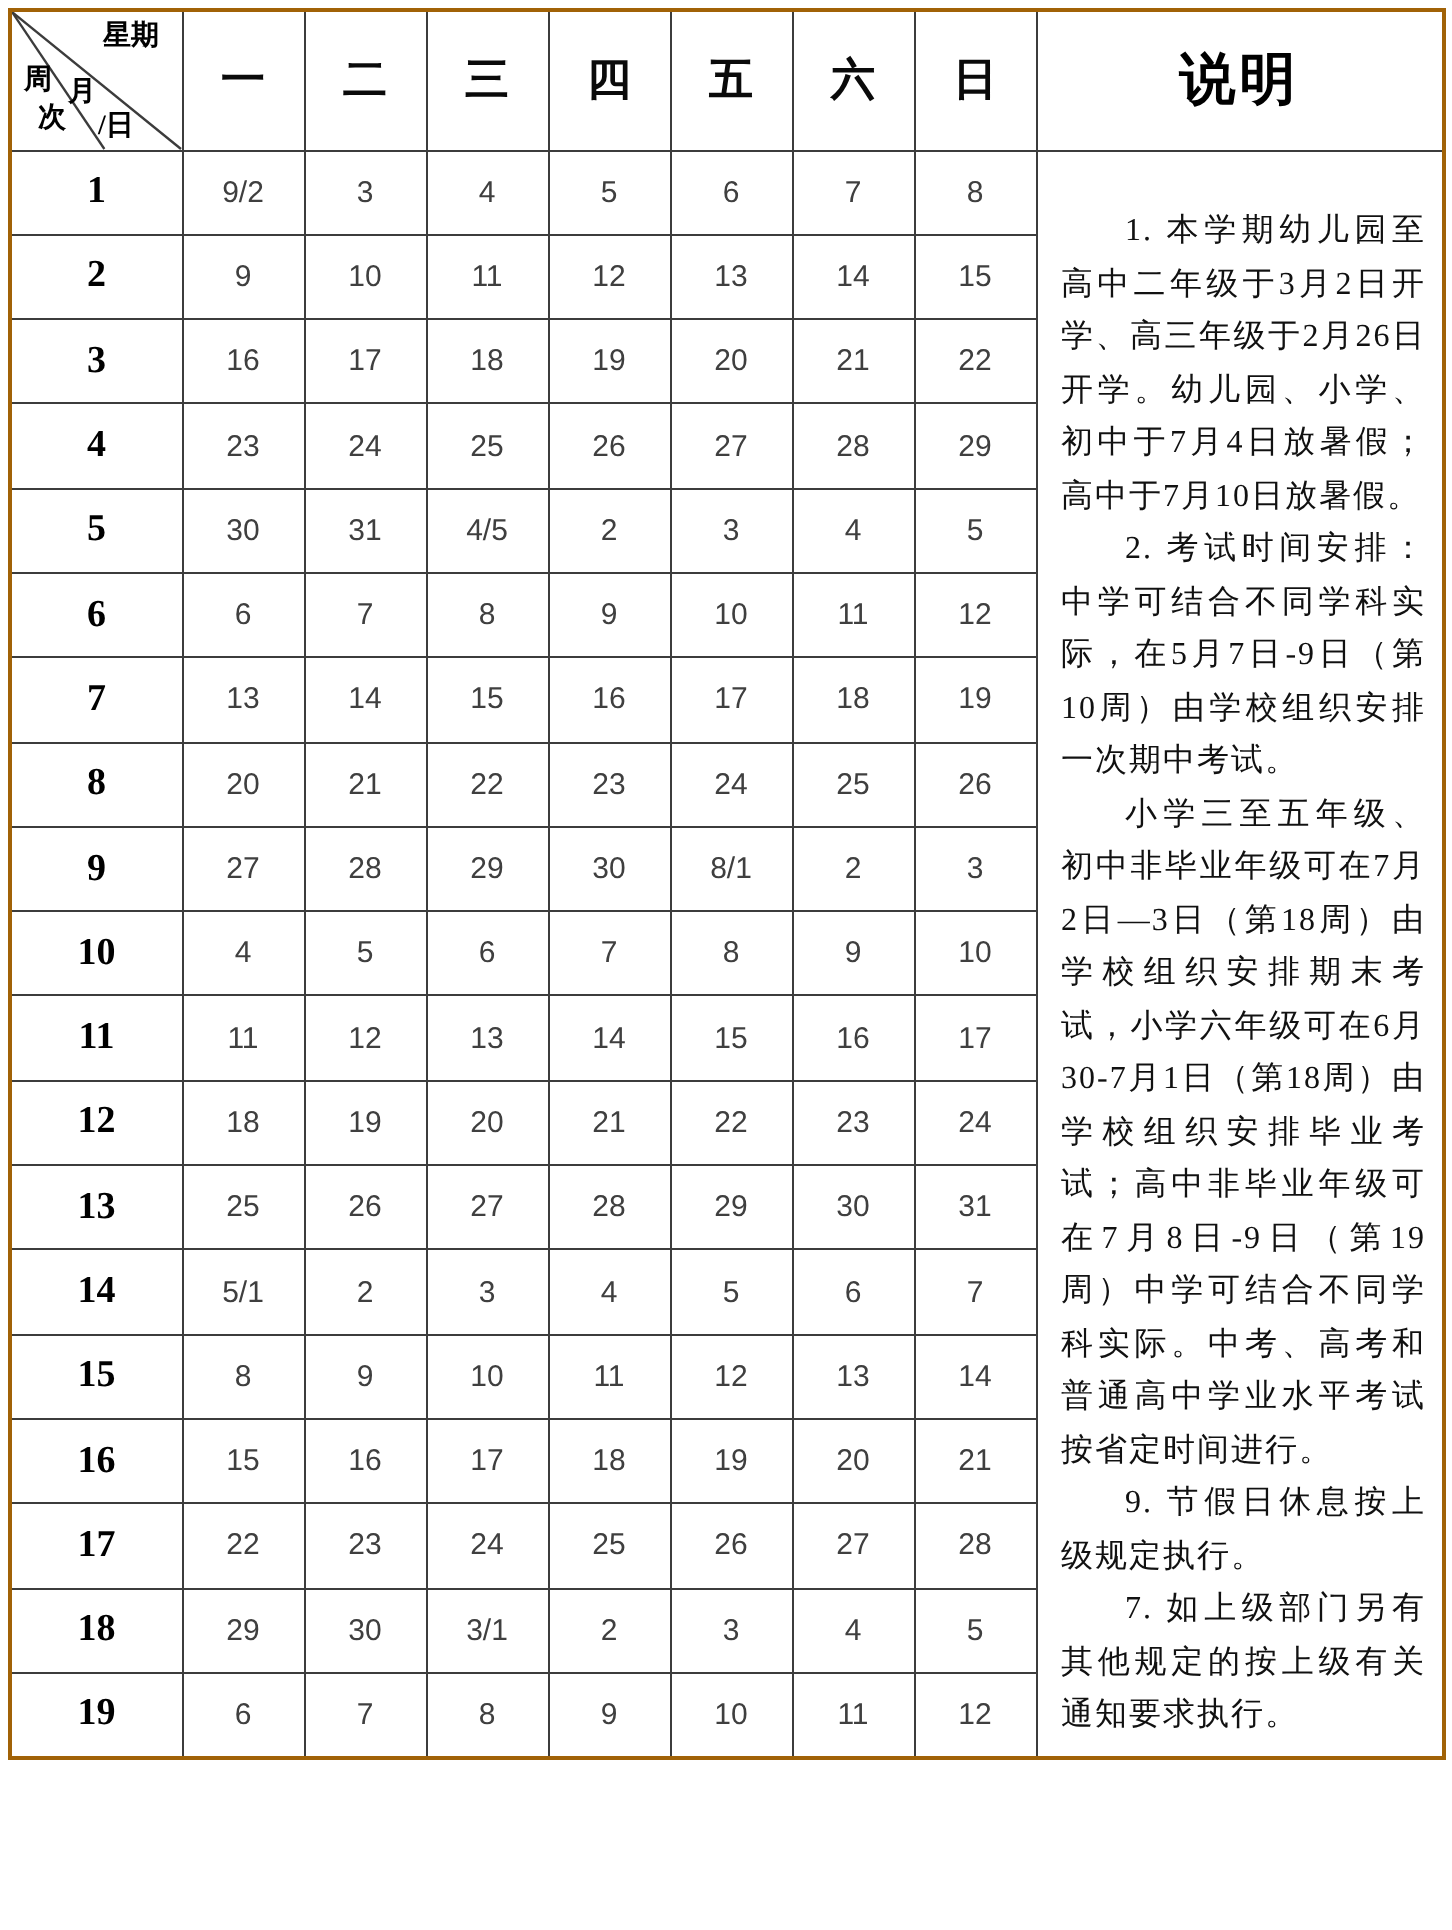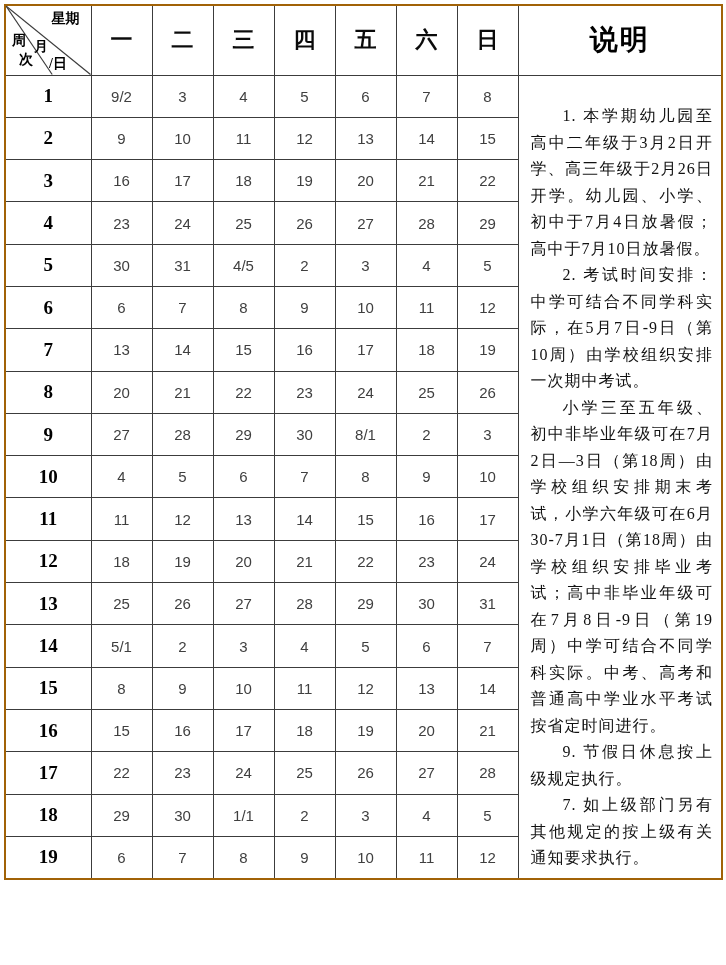--- a/index.html
+++ b/index.html
@@ -318,21 +318,21 @@
           <td class="date-cell">24</td>
           <td class="date-cell">25</td>
           <td class="date-cell">26</td>
           <td class="date-cell">27</td>
           <td class="date-cell">28</td>
         </tr>
         <tr>
           <th class="week-num">18</th>
           <td class="date-cell">29</td>
           <td class="date-cell">30</td>
-          <td class="date-cell">1/1</td>
+          <td class="date-cell">3/1</td>
           <td class="date-cell">2</td>
           <td class="date-cell">3</td>
           <td class="date-cell">4</td>
           <td class="date-cell">5</td>
         </tr>
         <tr>
           <th class="week-num">19</th>
           <td class="date-cell">6</td>
           <td class="date-cell">7</td>
           <td class="date-cell">8</td>

